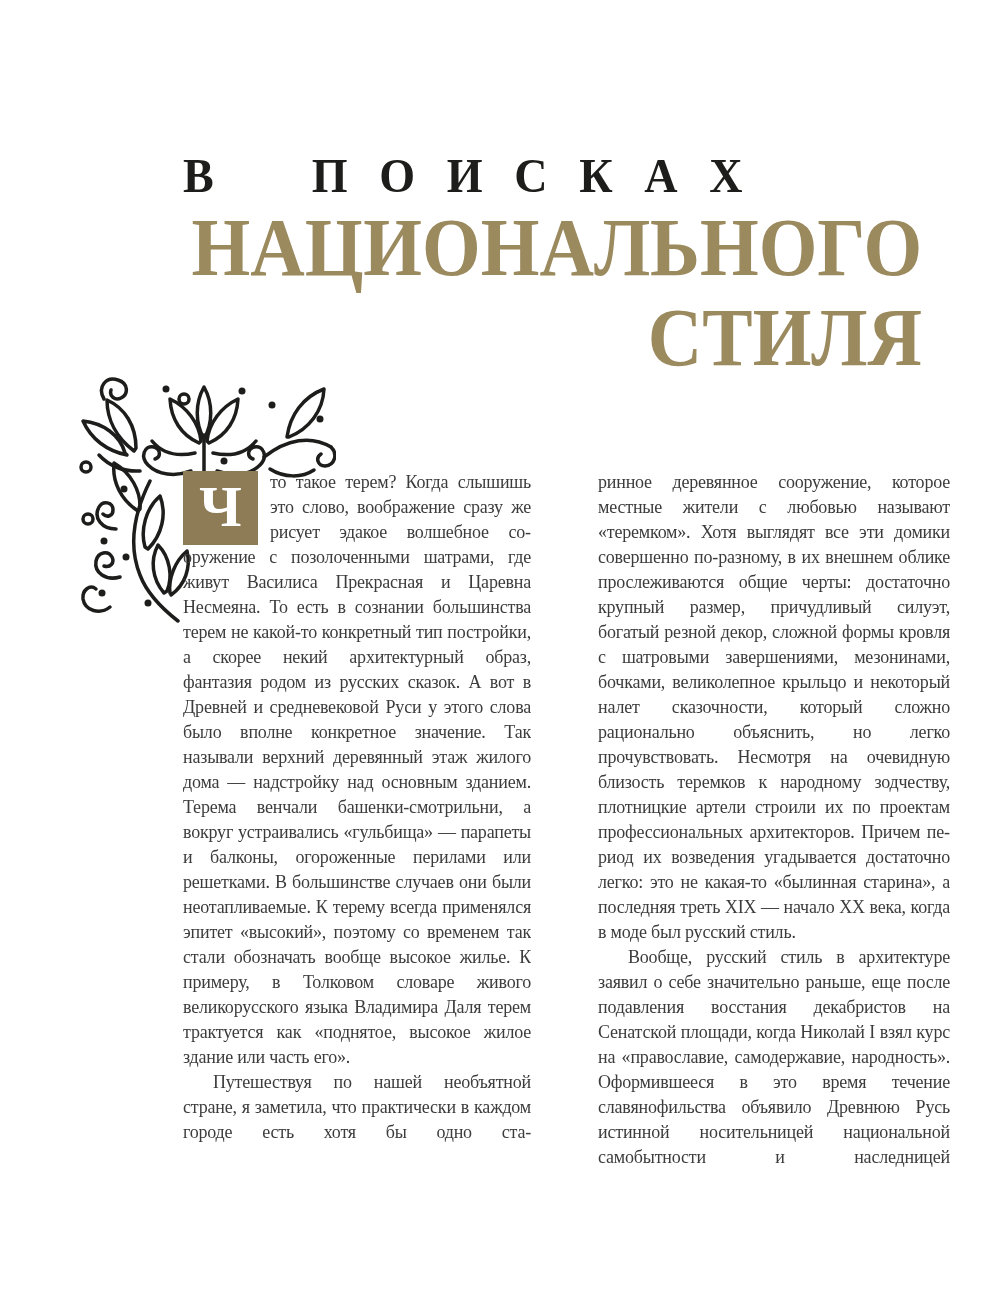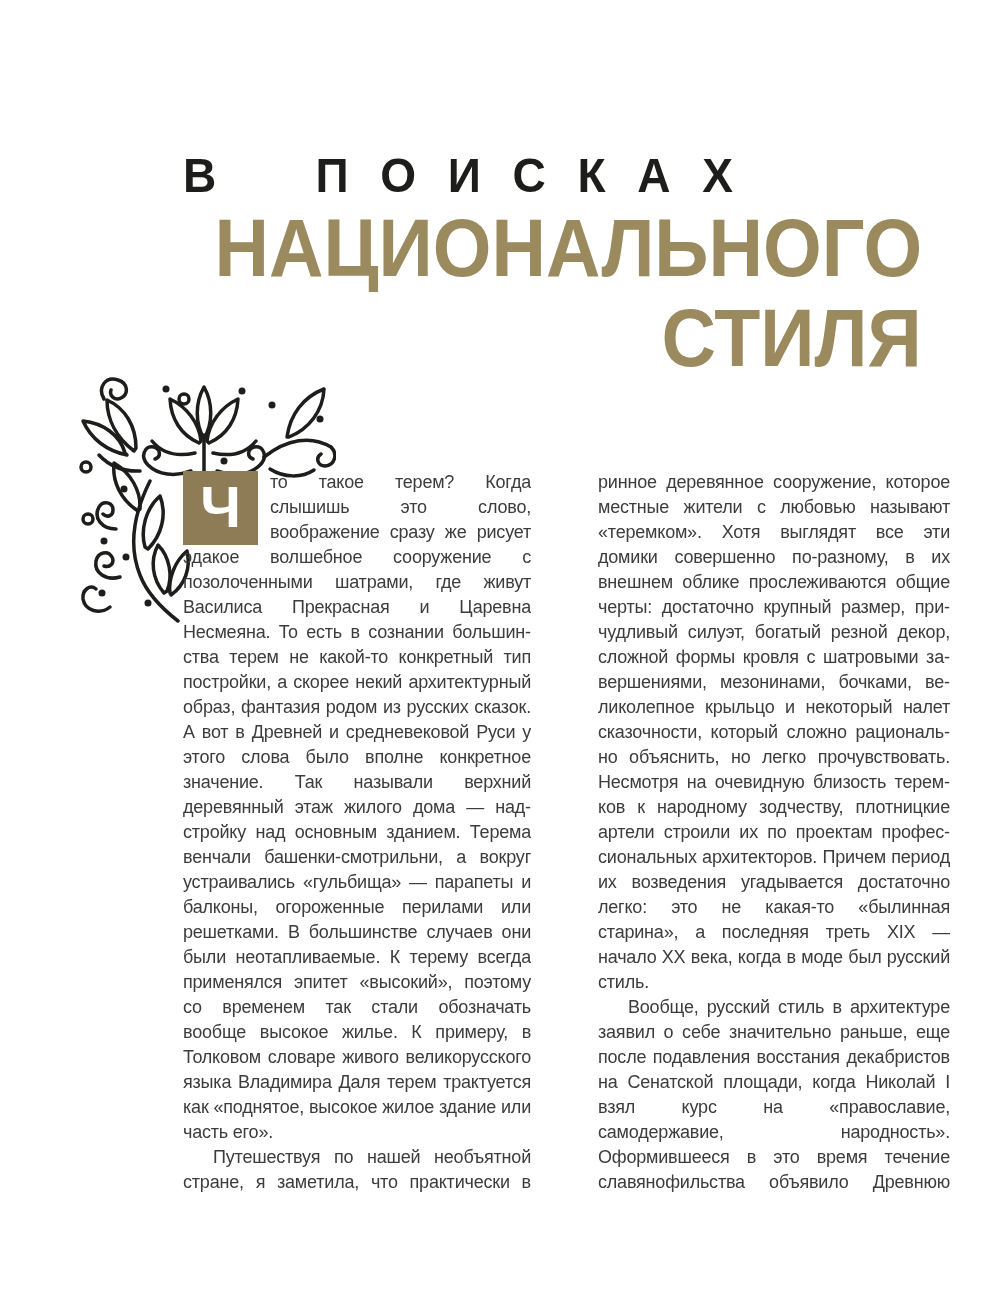--- a/index.html
+++ b/index.html
@@ -9,21 +9,21 @@
     --body-text:#3c3c3c;
     --page-bg:#ffffff;
   }
   html,body{margin:0;padding:0;background:#f2f2f2;}
   .page{
     position:relative;
     width:1000px;height:1316px;
     background:var(--page-bg);
     margin:0 auto;
     overflow:hidden;
-    font-family:Liberation Sans, sans-serif;
+    font-family:Liberation Serif, serif;
   }
   
   .kicker{
     position:absolute;left:183px;top:152px;
     font-size:48px;font-weight:bold;line-height:1;
     letter-spacing:33px;word-spacing:24px;
     color:var(--ink);
     white-space:nowrap;
     transform:scaleX(0.96);transform-origin:left center;
   }

